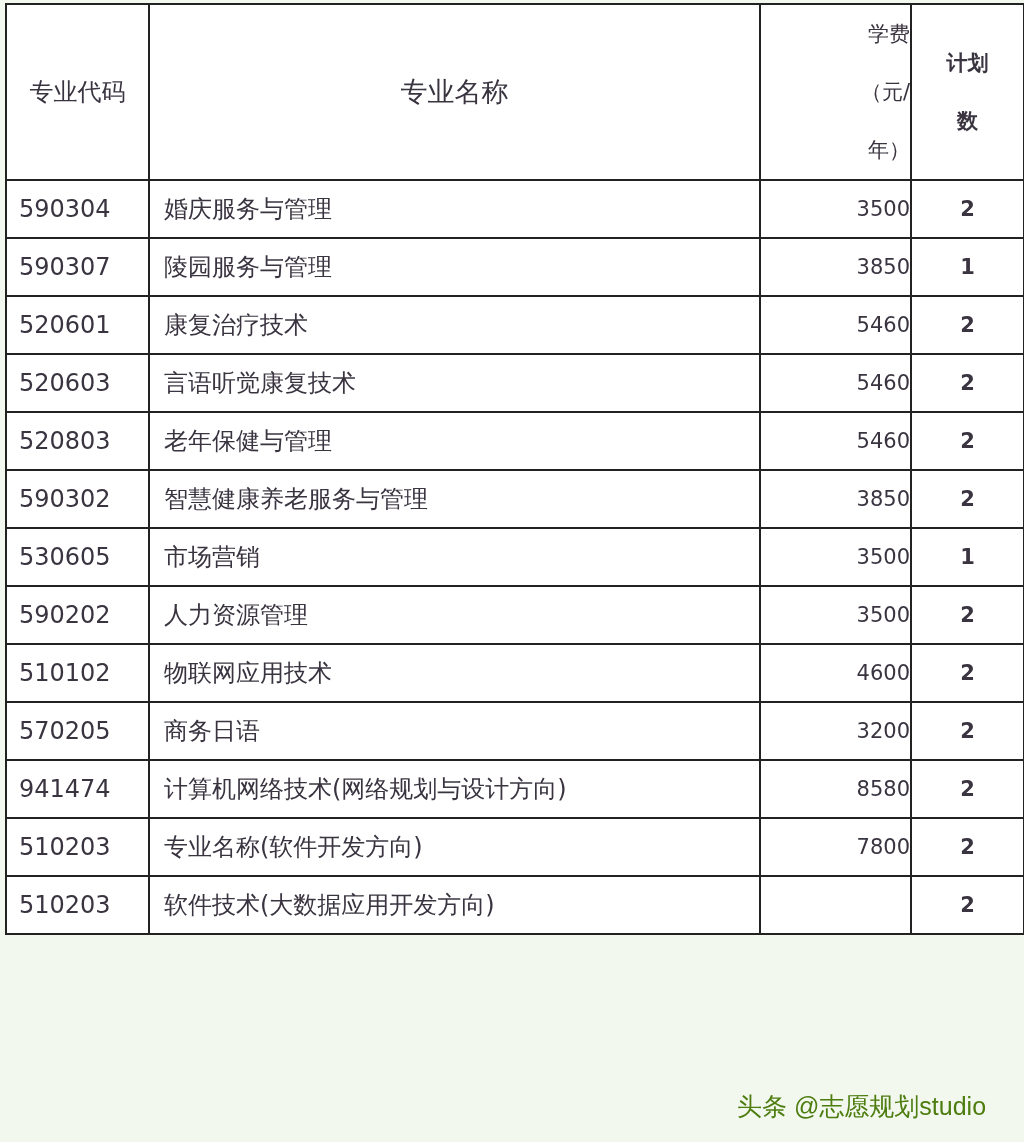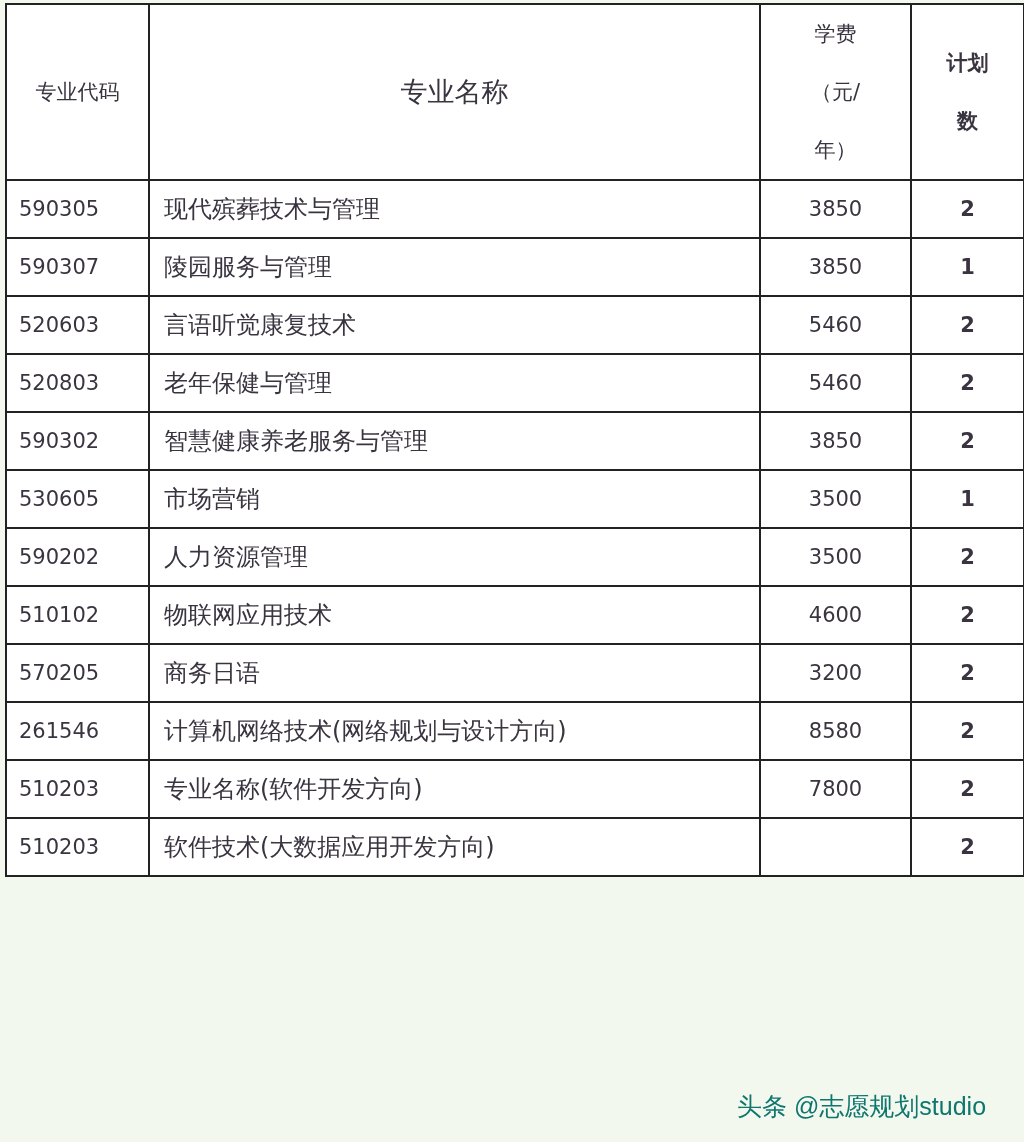--- a/index.html
+++ b/index.html
@@ -3,52 +3,58 @@
 <meta charset="utf-8">
 <style>
   html, body { margin:0; padding:0; background:#f3f8ef; }
   body { width:1024px; height:1142px; position:relative; overflow:hidden;
          font-family:"DejaVu Sans","Liberation Sans",sans-serif; color:#3a3440; }
   table { position:absolute; left:5px; top:3px; border-collapse:collapse; background:#fff;
           table-layout:fixed; width:1015px; }
   td, th { border:2px solid #222; font-weight:normal; padding:0; }
   th { height:172px; font-size:27px; line-height:58px; text-align:center; vertical-align:middle; }
   td { height:56px; font-size:24px; }
-  .c-code { width:141px; text-align:left; padding-left:12px; font-size:21px;margin-left:46px; }
+  .c-code { width:141px; text-align:left; padding-left:12px; font-size:24px;margin-left:46px; }
   .c-name { width:609px; text-align:left; padding-left:14px;margin-left:44px; }
-  .c-fee { width:149px; text-align:center; font-size:21px; }
+  .c-fee { width:149px; text-align:right; font-size:21px; }
   .c-plan { width:111px; text-align:center; font-size:21px;font-weight:bold; }
   th.c-code, th.c-name { text-align:center; padding-left:0; }
-  .watermark { position:absolute; left:737px; top:1090px; font-size:25px; color:#0f766e;
+  .watermark { position:absolute; left:737px; top:1090px; font-size:25px; color:#4d7c0f;
                font-family:"Liberation Sans",sans-serif; letter-spacing:0; }
 </style>
 </head>
 <body>
 
 <table>
   <thead>
     <tr>
       <th class="c-code"><span style="display:inline-block;width:96px;">专业代码</span></th>
       <th class="c-name">专业名称</th>
       <th class="c-fee"><span style="display:inline-block;width:90px;">学费（元/年）</span></th>
       <th class="c-plan"><span style="display:inline-block;width:60px;">计划数</span></th>
     </tr>
   </thead>
   <tbody id="tbody">
       <tr>
-        <td class="c-code">590305</td>
-        <td class="c-name">现代殡葬技术与管理</td>
-        <td class="c-fee">3850</td>
+        <td class="c-code">590304</td>
+        <td class="c-name">婚庆服务与管理</td>
+        <td class="c-fee">3500</td>
         <td class="c-plan">2</td>
       </tr>
       <tr>
         <td class="c-code">590307</td>
         <td class="c-name">陵园服务与管理</td>
         <td class="c-fee">3850</td>
         <td class="c-plan">1</td>
+      </tr>
+      <tr>
+        <td class="c-code">520601</td>
+        <td class="c-name">康复治疗技术</td>
+        <td class="c-fee">5460</td>
+        <td class="c-plan">2</td>
       </tr>
       <tr>
         <td class="c-code">520603</td>
         <td class="c-name">言语听觉康复技术</td>
         <td class="c-fee">5460</td>
         <td class="c-plan">2</td>
       </tr>
       <tr>
         <td class="c-code">520803</td>
         <td class="c-name">老年保健与管理</td>
@@ -79,21 +85,21 @@
         <td class="c-fee">4600</td>
         <td class="c-plan">2</td>
       </tr>
       <tr>
         <td class="c-code">570205</td>
         <td class="c-name">商务日语</td>
         <td class="c-fee">3200</td>
         <td class="c-plan">2</td>
       </tr>
       <tr>
-        <td class="c-code">261546</td>
+        <td class="c-code">941474</td>
         <td class="c-name">计算机网络技术(网络规划与设计方向)</td>
         <td class="c-fee">8580</td>
         <td class="c-plan">2</td>
       </tr>
       <tr>
         <td class="c-code">510203</td>
         <td class="c-name">专业名称(软件开发方向)</td>
         <td class="c-fee">7800</td>
         <td class="c-plan">2</td>
       </tr>

